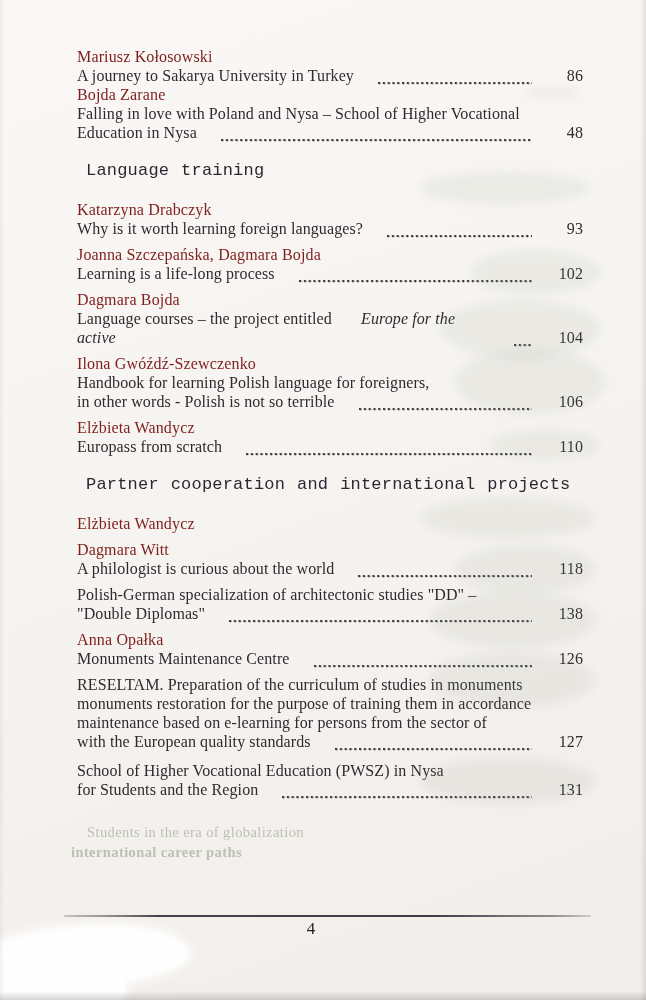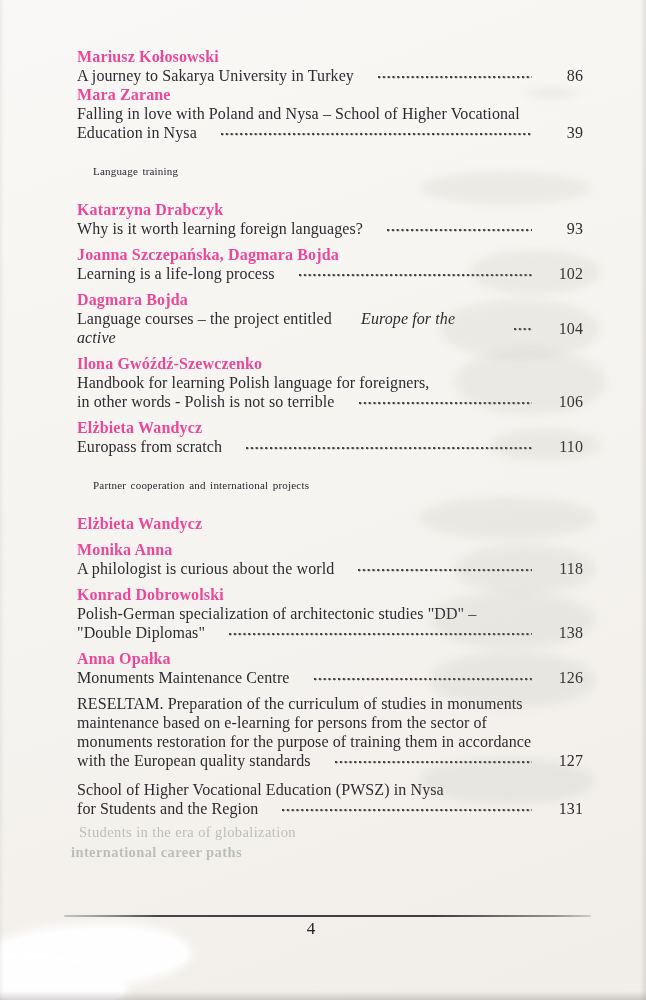--- a/index.html
+++ b/index.html
@@ -6,51 +6,51 @@
   body {
     width:646px; height:1000px; position:relative; overflow:hidden;
     background:linear-gradient(160deg,#faf8f6 0%,#f6f4f0 45%,#f1eeea 100%);
     font-family:"Liberation Serif", serif;
     color:#2e2a31;
   }
   .content {
     position:absolute; left:77px; top:47px; width:506px;
     font-size:16px; line-height:19px; letter-spacing:0.1px;
   }
-  .author { font-weight:bold; color:#ec4899; letter-spacing:0.15px; }
-  .tline { display:flex; align-items:center;gap:16px; }
+  .author { font-weight:normal; color:#7f1d1d; letter-spacing:0.15px; }
+  .tline { display:flex; align-items:flex-end;gap:16px; }
   .t { white-space:pre-wrap; }
   .plain { white-space:pre-wrap; }
   .it { font-style:italic;margin-left:25px; }
   .leader {
     flex:1 1 auto; height:6px; margin:0 5px 0 8px; min-width:18px;
     background-image:radial-gradient(circle at 1.2px 4.2px,#413d42 1.05px,rgba(0,0,0,0) 1.5px);
     background-repeat:repeat-x; background-size:4.8px 6px;
   }
   .pg { flex:0 0 auto; min-width:30px; text-align:right; }
   .entry { margin-top:7px; }
   .sec0 .entry { margin-top:0; }
   .entry.gap { margin-top:10px; }
   .heading {
-    font-family:Liberation Serif, serif; font-size:11px; line-height:22px;
-    margin:18px 16px; color:#2b2731; letter-spacing:0.2px; word-spacing:1.5px;
+    font-family:Liberation Mono, monospace; font-size:17px; line-height:22px;
+    margin:18px 9px; color:#2b2731; letter-spacing:0.2px; word-spacing:1.5px;
   }
   .rule {
     position:absolute; left:64px; top:915px; width:527px; height:2px; border-radius:1px;
     background:linear-gradient(to right, rgba(70,65,70,0.25), #45424a 18%, #3f3c44 70%, rgba(70,65,70,0.55) 93%, rgba(70,65,70,0.2));
   }
   .pageno {
     position:absolute; left:287px; top:919px; width:48px; text-align:center;
     font-size:17px; color:#26232a;
   }
   .ghost {
     position:absolute; font-size:14.5px; line-height:18px; color:#77856f;
     opacity:0.45; filter:blur(0.7px); letter-spacing:0.4px; white-space:nowrap;
   }
-  #ghost1 { left:79px; top:823px;text-align:center; }
+  #ghost1 { left:87px; top:823px;text-align:center; }
   #ghost2 { left:71px; top:843px;font-weight:bold; }
   .smudge {
     position:absolute; background:rgba(148,156,136,0.12);
     filter:blur(5px); border-radius:50%;
   }
   .blob {
     position:absolute; background:#fffeff;
   }
   #blob1 {
     left:-18px; top:929px; width:205px; height:55px; transform:rotate(-4deg);
@@ -76,26 +76,26 @@
   <div class="sec0">
     <div class="entry">
       <div class="author">Mariusz Kołosowski</div>
       <div class="tline">
         <span class="t">A journey to Sakarya University in Turkey</span>
         <span class="leader"></span>
         <span class="pg">86</span>
       </div>
     </div>
     <div class="entry">
-      <div class="author">Mara Zarane</div>
+      <div class="author">Bojda Zarane</div>
       <div class="plain">Falling in love with Poland and Nysa – School of Higher Vocational</div>
       <div class="tline">
         <span class="t">Education in Nysa</span>
         <span class="leader"></span>
-        <span class="pg">39</span>
+        <span class="pg">48</span>
       </div>
     </div>
   </div>
 
   <div>
     <div class="heading">Language training</div>
 
     <div class="entry">
       <div class="author">Katarzyna Drabczyk</div>
       <div class="tline">
@@ -144,51 +144,50 @@
   </div>
 
   <div>
     <div class="heading">Partner cooperation and international projects</div>
 
     <div class="entry">
       <div class="author">Elżbieta Wandycz</div>
     </div>
 
     <div class="entry">
-      <div class="author">Monika Anna</div>
+      <div class="author">Dagmara Witt</div>
       <div class="tline">
         <span class="t">A philologist is curious about the world</span>
         <span class="leader"></span>
         <span class="pg">118</span>
       </div>
     </div>
 
     <div class="entry">
-      <div class="author">Konrad Dobrowolski</div>
       <div class="plain">Polish-German specialization of architectonic studies "DD" –</div>
       <div class="tline">
         <span class="t">"Double Diplomas"</span>
         <span class="leader"></span>
         <span class="pg">138</span>
       </div>
     </div>
 
     <div class="entry">
       <div class="author">Anna Opałka</div>
       <div class="tline">
         <span class="t">Monuments Maintenance Centre</span>
         <span class="leader"></span>
         <span class="pg">126</span>
       </div>
     </div>
 
     <div class="entry">
       <div class="plain">RESELTAM. Preparation of the curriculum of studies in monuments</div>
+      <div class="plain">monuments restoration for the purpose of training them in accordance</div>
       <div class="plain">maintenance based on e-learning for persons from the sector of</div>
-      <div class="plain">monuments restoration for the purpose of training them in accordance</div>
       <div class="tline">
         <span class="t">with the European quality standards</span>
         <span class="leader"></span>
         <span class="pg">127</span>
       </div>
     </div>
 
     <div class="entry gap">
       <div class="plain">School of Higher Vocational Education (PWSZ) in Nysa</div>
       <div class="tline">

